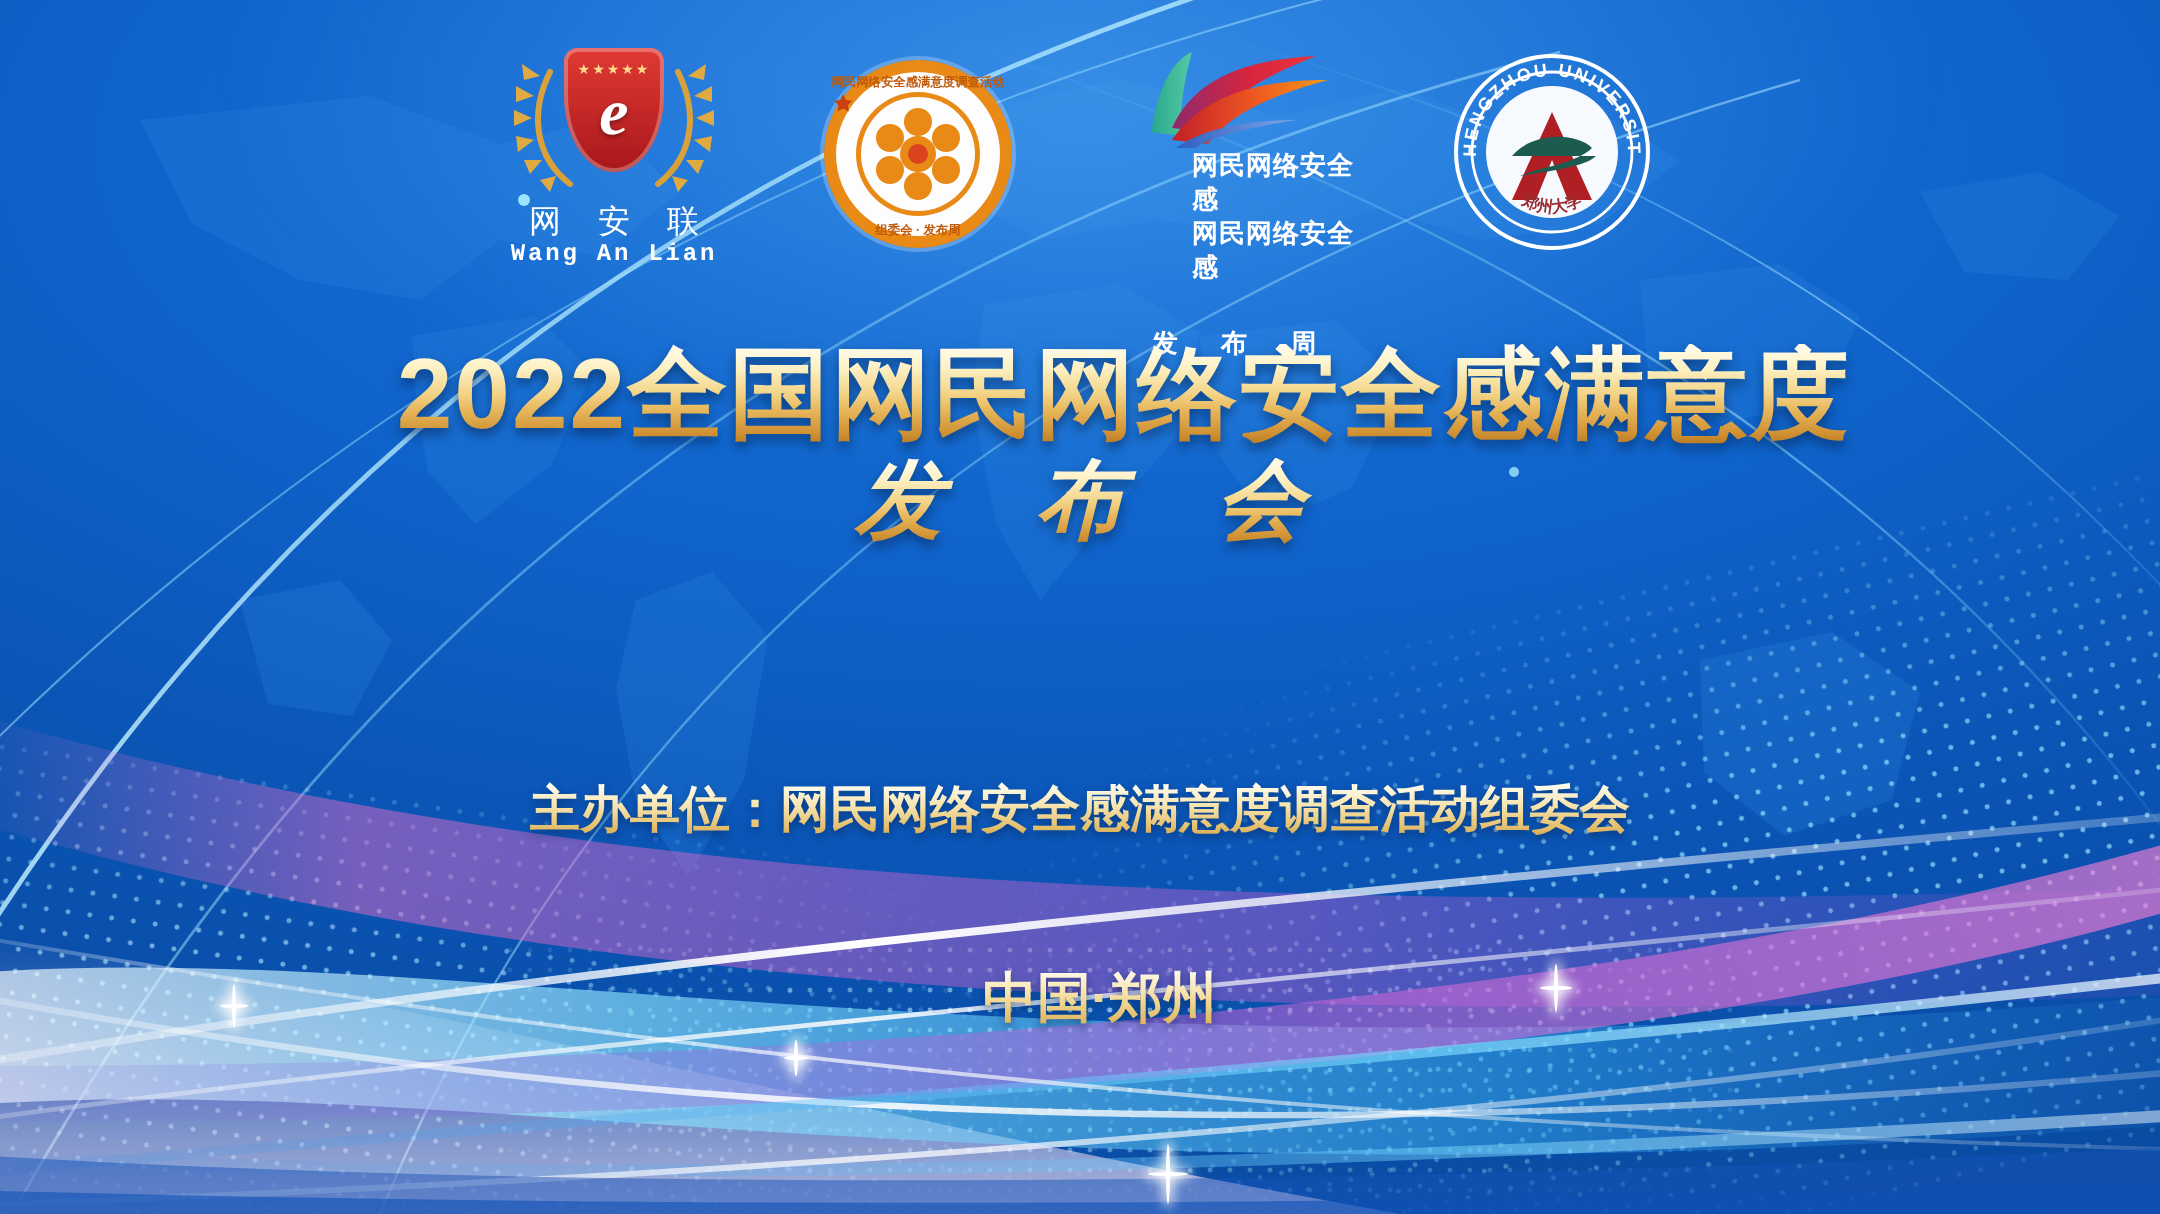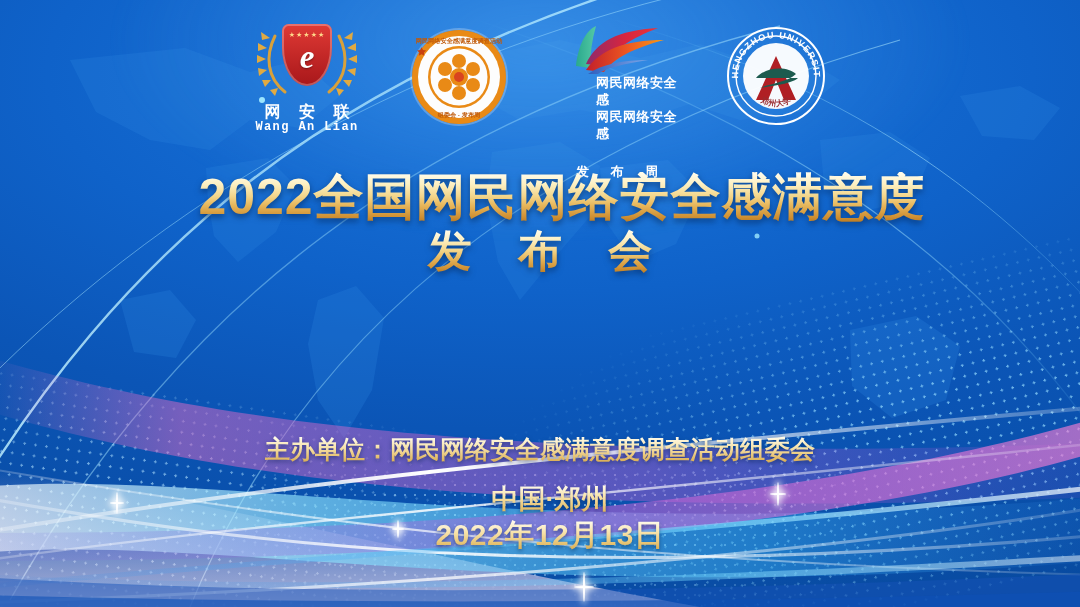--- a/index.html
+++ b/index.html
@@ -85,21 +85,21 @@
     box-shadow:inset 0 0 0 2px rgba(255,255,255,.28);
   }
   .l1 .estar{position:absolute;left:50%;top:9px;transform:translateX(-50%);
     font-size:7px;color:#ffd98a;letter-spacing:1px;}
   .l1 .eglyph{
     position:absolute;left:50%;top:19px;transform:translateX(-50%);
     font-family:"Liberation Serif","DejaVu Serif",serif;font-style:italic;font-weight:700;
     font-size:33px;line-height:33px;color:#ffffff;text-shadow:0 1px 2px rgba(0,0,0,.4);
   }
   .l1 .wheat{position:absolute;left:0;top:0;width:104px;height:78px;}
-  .l1 .name{margin-top:3px;font-size:16px;font-weight:700;color:#fff;letter-spacing:7px;
+  .l1 .name{margin-top:3px;font-size:16px;font-weight:400;color:#fff;letter-spacing:7px;
             text-indent:7px;line-height:18px;}
   .l1 .rom{font-size:12px;font-weight:700;color:#fff;letter-spacing:1.4px;line-height:13px;font-family:Liberation Mono, monospace;}
 
   
   .l2{width:110px;}
   .l2 .seal{width:94px;height:94px;border-radius:50%;
     background:radial-gradient(circle at 50% 50%,#fdfdfd 0 52%,#e98a16 52% 100%);
     box-shadow:0 0 0 2px rgba(255,255,255,.25);position:relative;}
   .l2 .seal svg{position:absolute;inset:0;}
 
@@ -118,24 +118,24 @@
   .titles{position:absolute;left:0;right:0;top:172px;text-align:center;}
   .tline{
     font-weight:700;line-height:1.02;white-space:nowrap;
     background:linear-gradient(180deg,#fffbe8 4%,#fdf0c2 24%,#f3d589 48%,#e6b559 66%,#cf9033 88%,#b9781f 100%);
     -webkit-background-clip:text;background-clip:text;color:transparent;
     -webkit-text-fill-color:transparent;
     filter:drop-shadow(0 3px 3px rgba(2,30,70,.55));
   }
   .t-1{font-size:50px;letter-spacing:1px;margin-left:44px;}
   .t-2{font-size:50px;letter-spacing:0px;margin-top:7px;}
-  .t-3{font-size:44px;letter-spacing:17px;text-indent:17px;margin-top:6px;}
-
-  
-  .orgs{position:absolute;left:0;right:0;top:389px;text-align:center;margin-top:44px;}
+  .t-3{font-size:44px;letter-spacing:17px;text-indent:17px;margin-top:6px;font-style:italic;}
+
+  
+  .orgs{position:absolute;left:0;right:0;top:389px;text-align:center;}
   .orgline{
     font-size:25px;font-weight:700;line-height:32px;white-space:nowrap;
     background:linear-gradient(180deg,#fffdf0 10%,#f7e3ab 45%,#e3bd6b 78%,#cf9e41 100%);
     -webkit-background-clip:text;background-clip:text;color:transparent;
     -webkit-text-fill-color:transparent;
     filter:drop-shadow(0 2px 2px rgba(2,30,70,.5));
   }
 
   
   .place{position:absolute;left:0;right:0;top:481px;text-align:center;}
@@ -394,16 +394,15 @@
     <div class="tline t-1">2022全国网民网络安全感满意度</div>
     <div class="tline t-3">发 布 会</div>
   </div>
 
   <div class="orgs">
     <div class="orgline">主办单位：网民网络安全感满意度调查活动组委会</div>
   </div>
 
   <div class="place">
     <div class="placeline">中国·郑州</div>
-    <div class="placeline dateline">2022年12月13日</div>
   </div>
 
 </div>
 
 </body></html>

